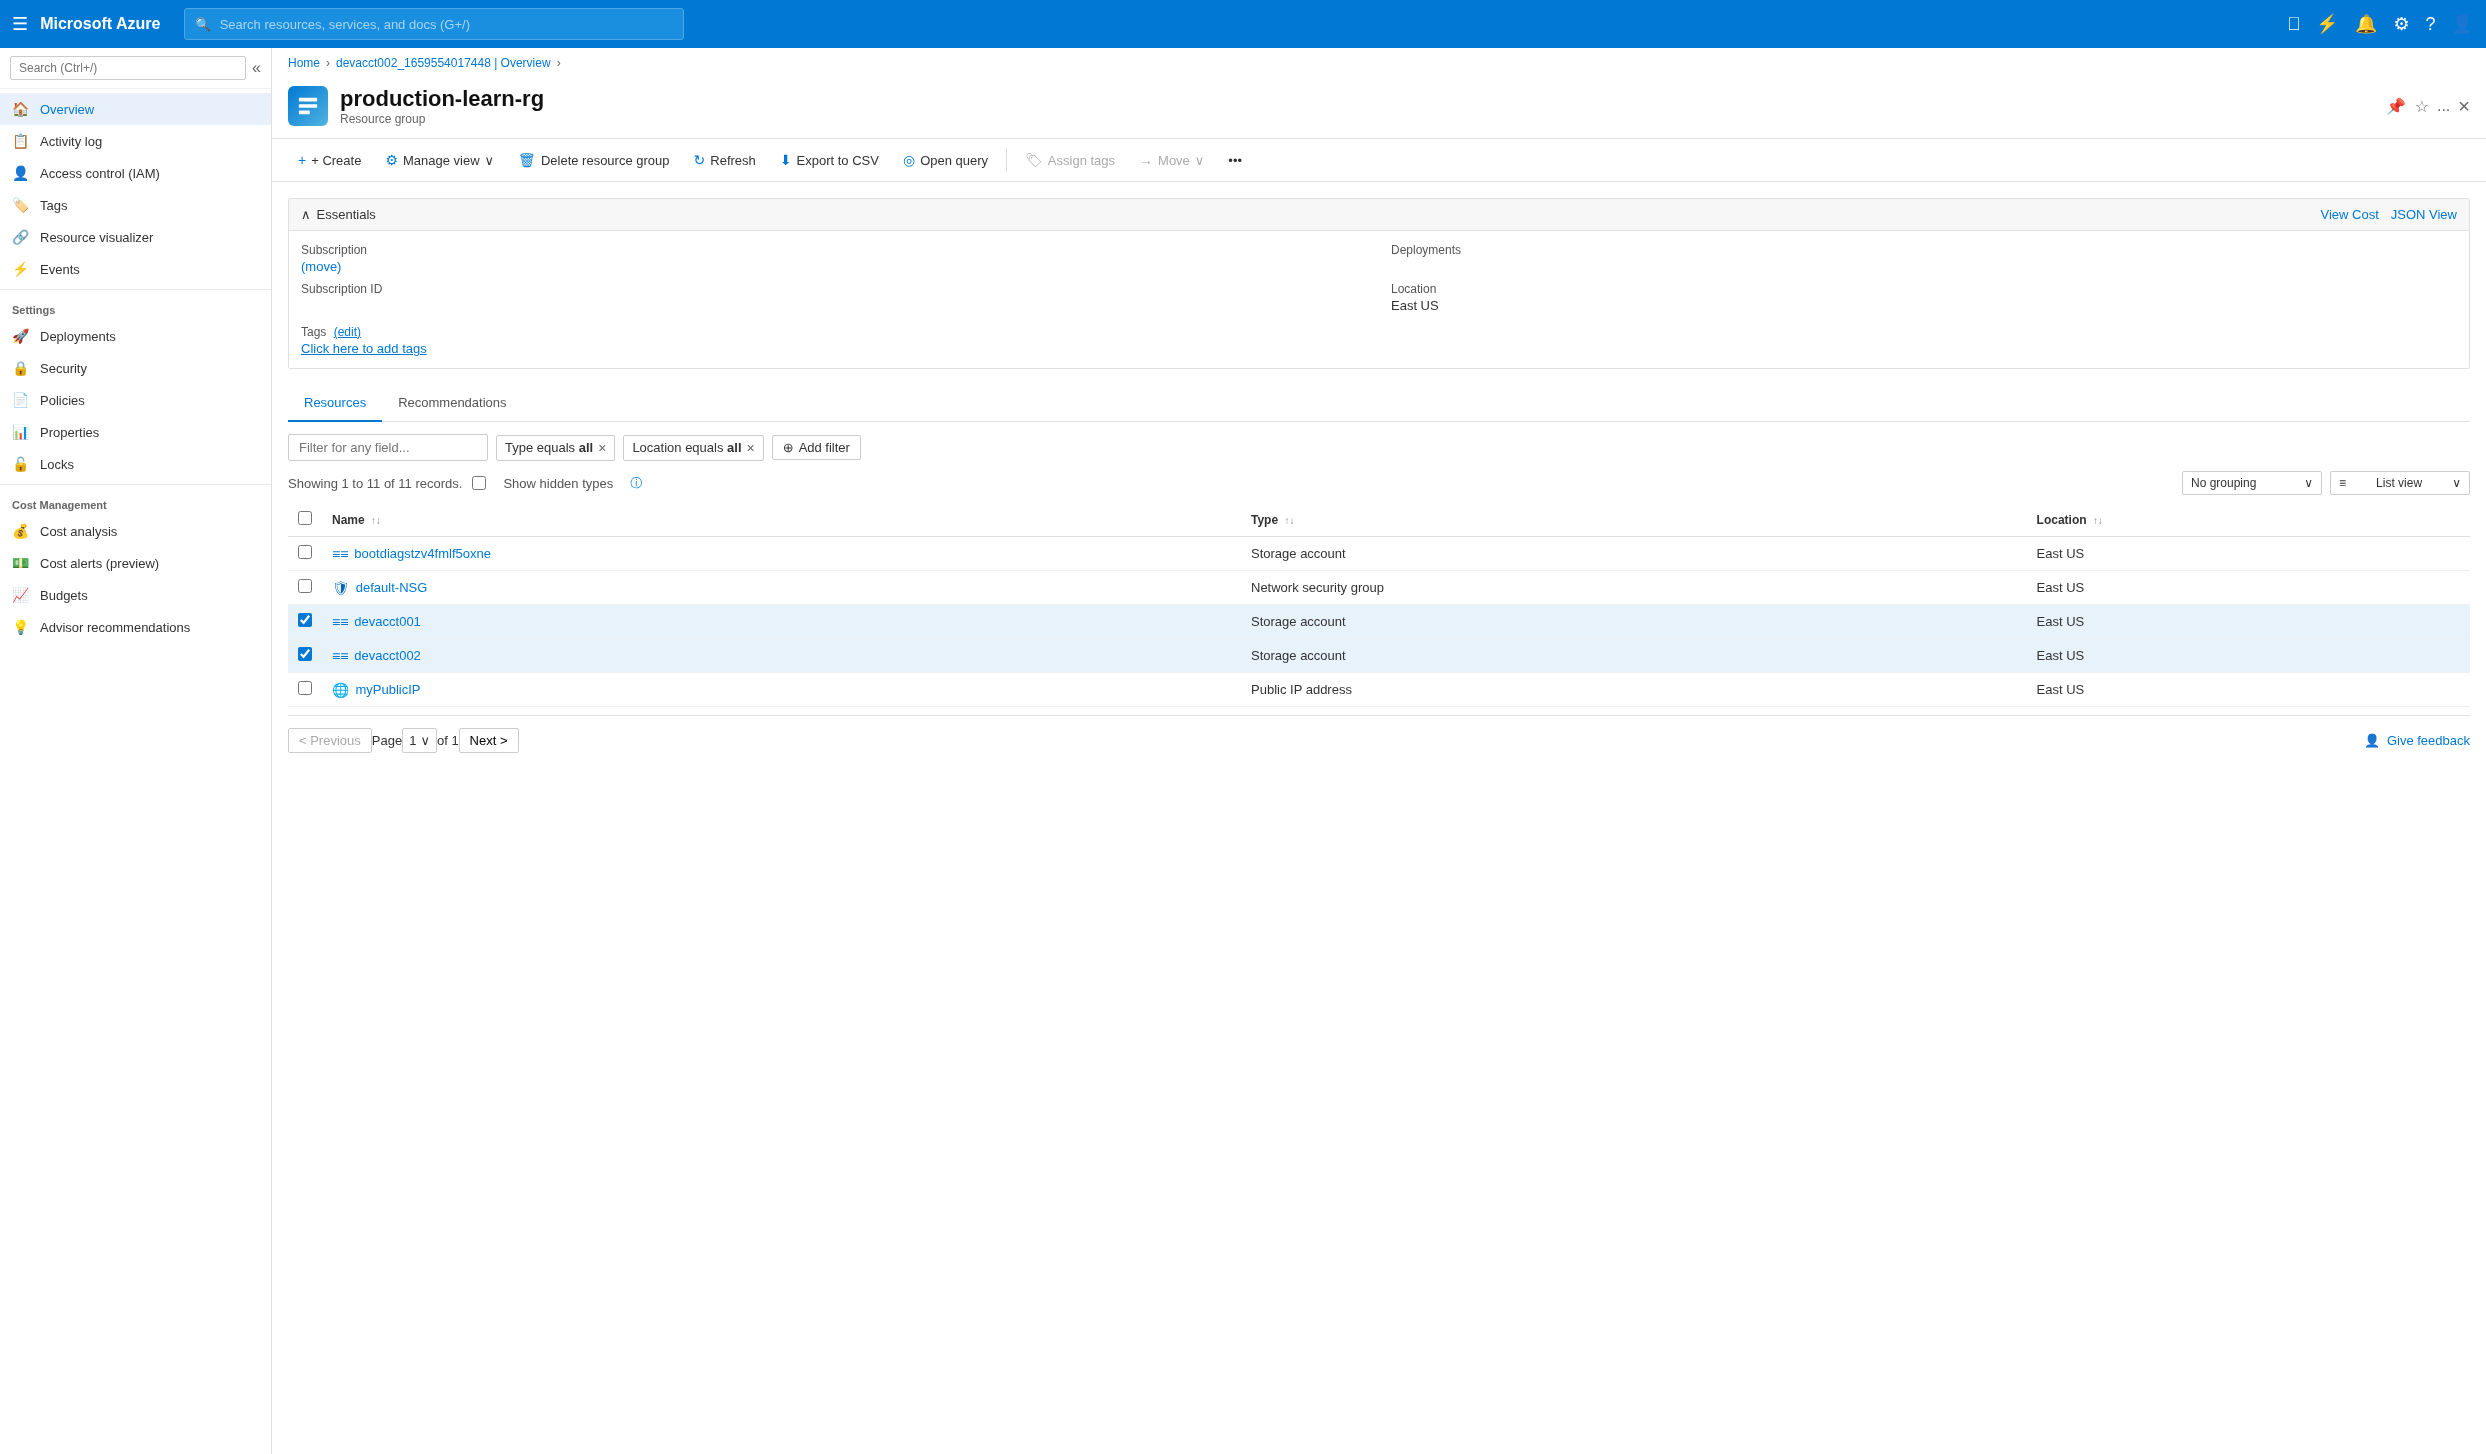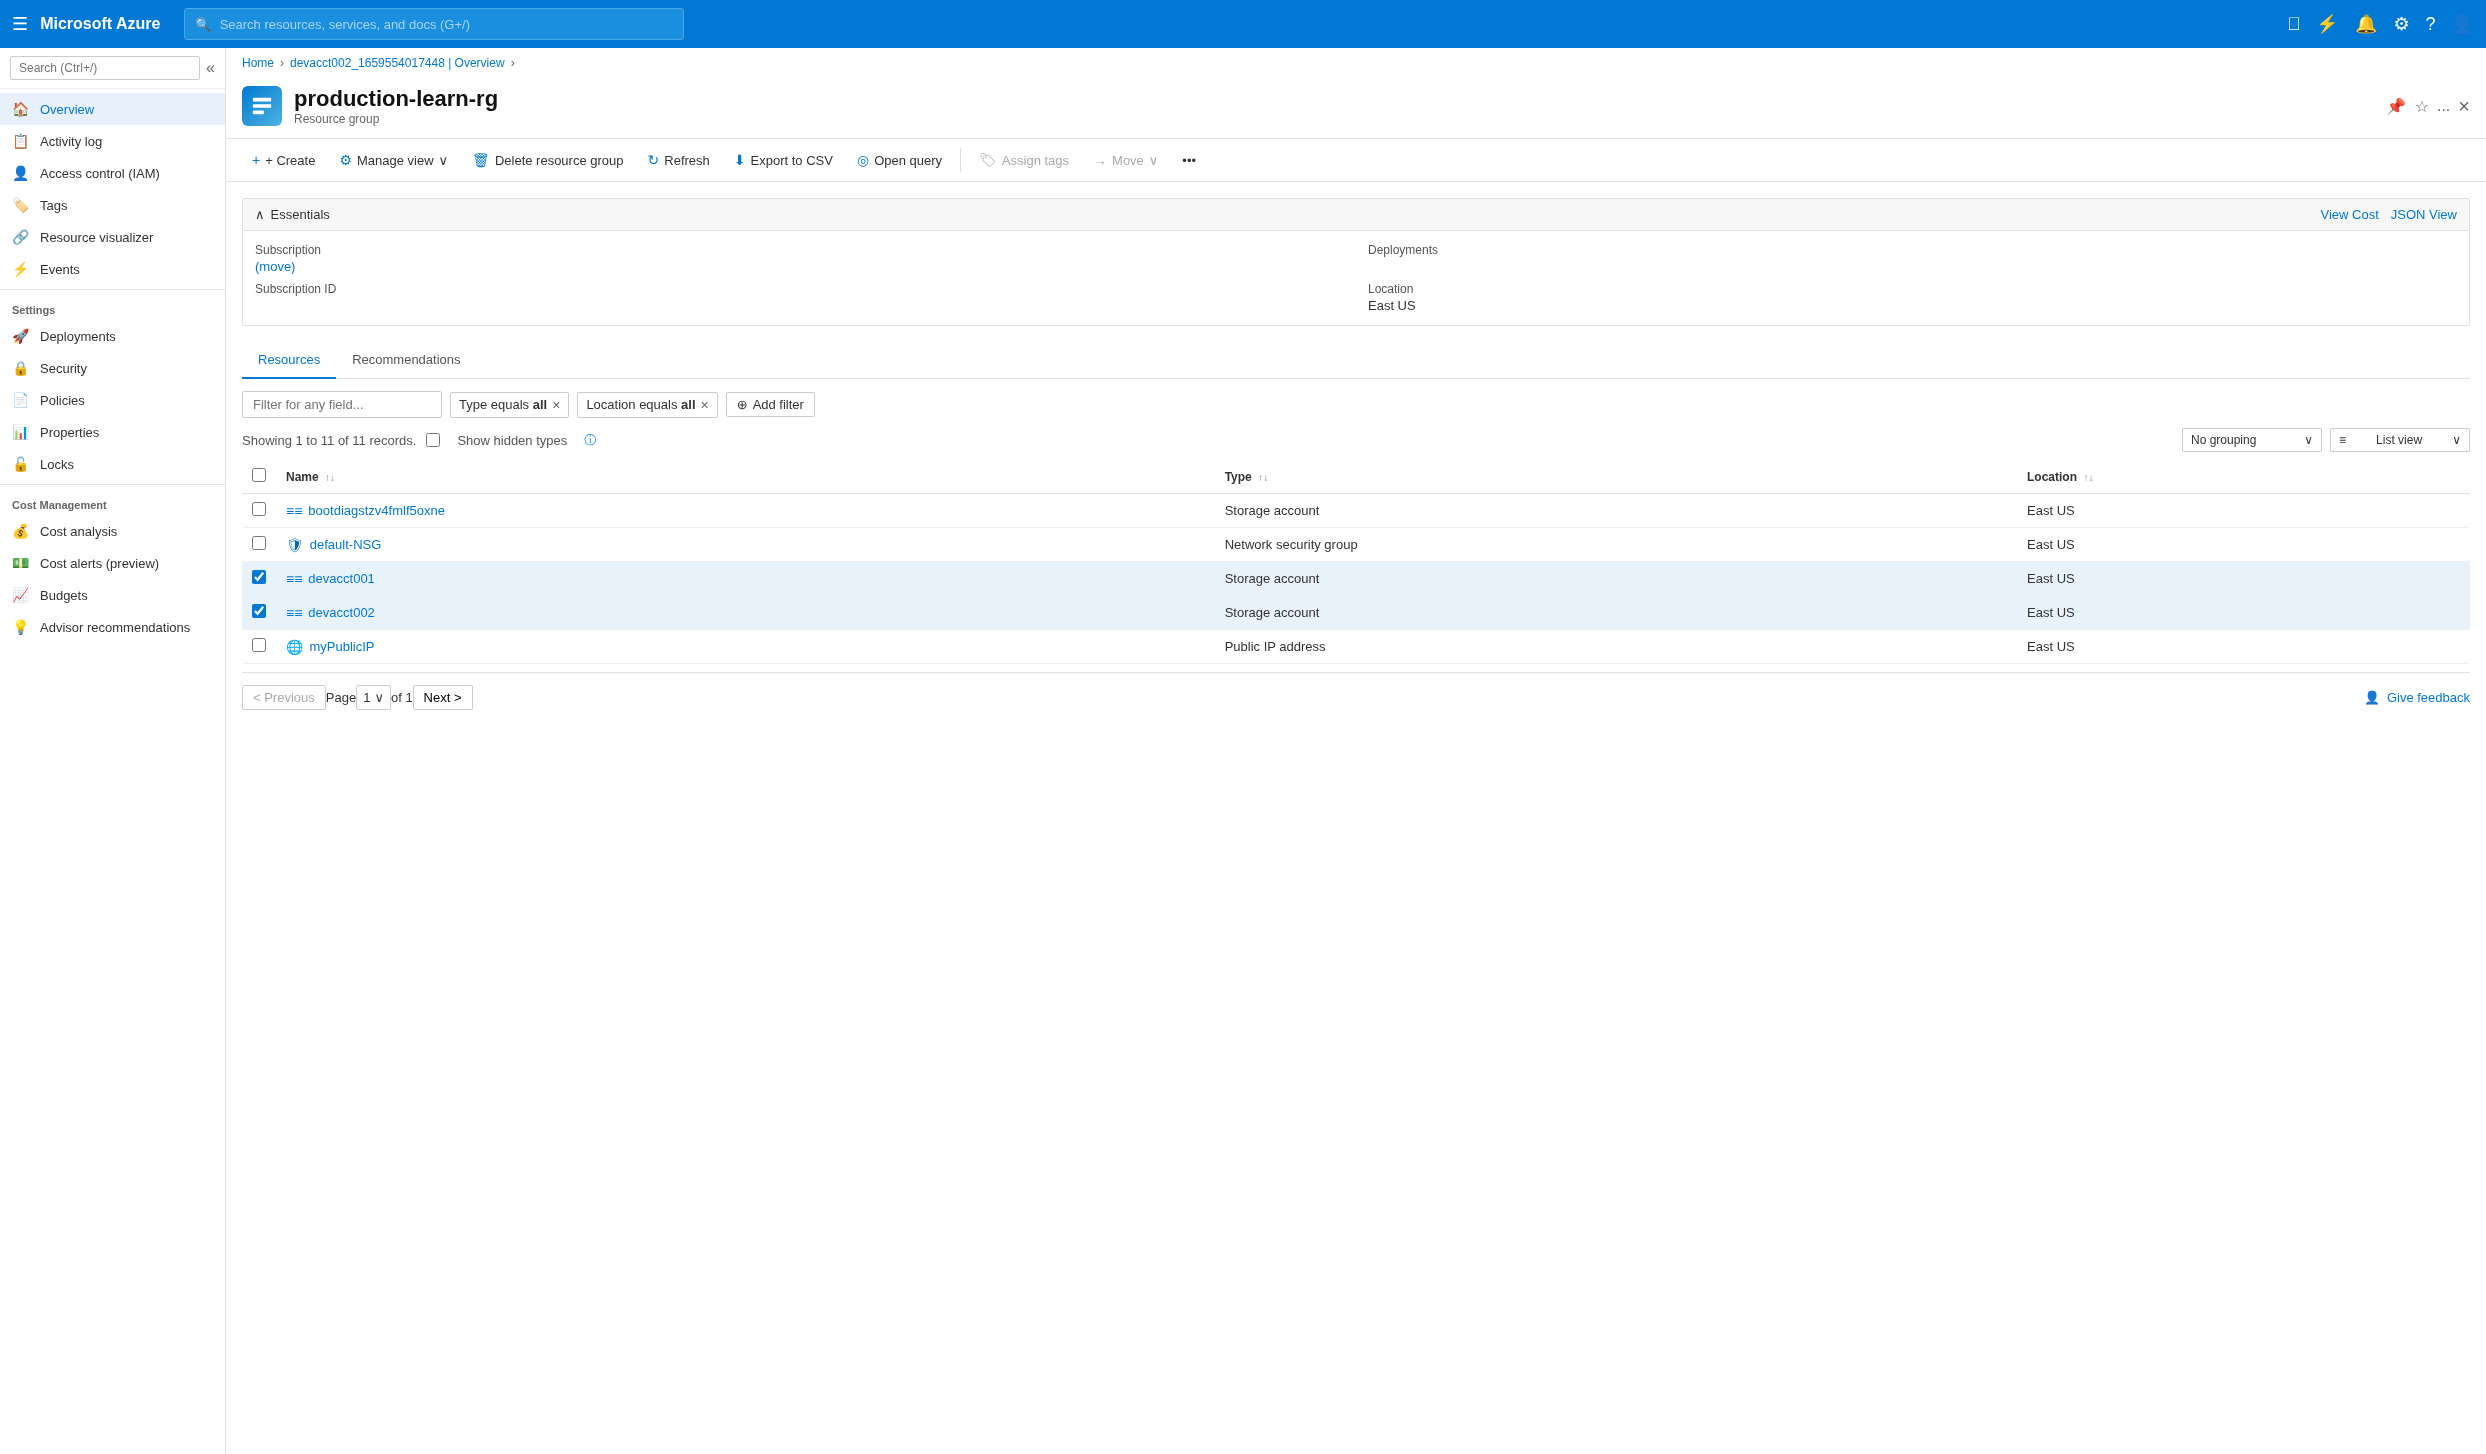--- a/index.html
+++ b/index.html
@@ -41,21 +41,21 @@
     }
     .topbar-search input::placeholder { color: #a8d4f0; }
     .topbar-icons { margin-left: auto; display: flex; gap: 16px; align-items: center; color: white; font-size: 18px; }
     .topbar-icon { cursor: pointer; color: white; }
 
     
     .main-layout { display: flex; height: calc(100vh - 48px); }
 
     
     .sidebar {
-      width: 226px;
+      width: 272px;
       background: white;
       border-right: 1px solid #e0e0e0;
       display: flex;
       flex-direction: column;
       overflow: hidden;
     }
     .sidebar-search {
       padding: 8px 10px;
       border-bottom: 1px solid #f0f0f0;
       display: flex;
@@ -513,20 +513,27 @@
             <div class="essentials-label">Deployments</div>
           </div>
           <div class="essentials-row">
             <div class="essentials-label">Subscription ID</div>
             <div class="essentials-value"></div>
           </div>
           <div class="essentials-row">
             <div class="essentials-label">Location</div>
             <div class="essentials-value">East US</div>
           </div>
+        </div>
+        <div class="essentials-tags">
+          <div class="essentials-tags-label">
+            <span>Tags</span>
+            <a href="#" style="color:#0078d4; margin-left:4px;">(edit)</a>
+          </div>
+          <a href="#" style="color:#0078d4;">Click here to add tags</a>
         </div>
       </div>
 
       <div class="tabs-bar">
         <div class="tab active">Resources</div>
         <div class="tab">Recommendations</div>
       </div>
 
       <div class="filters-bar">
         <input class="filter-input" type="text" placeholder="Filter for any field..." style="">

